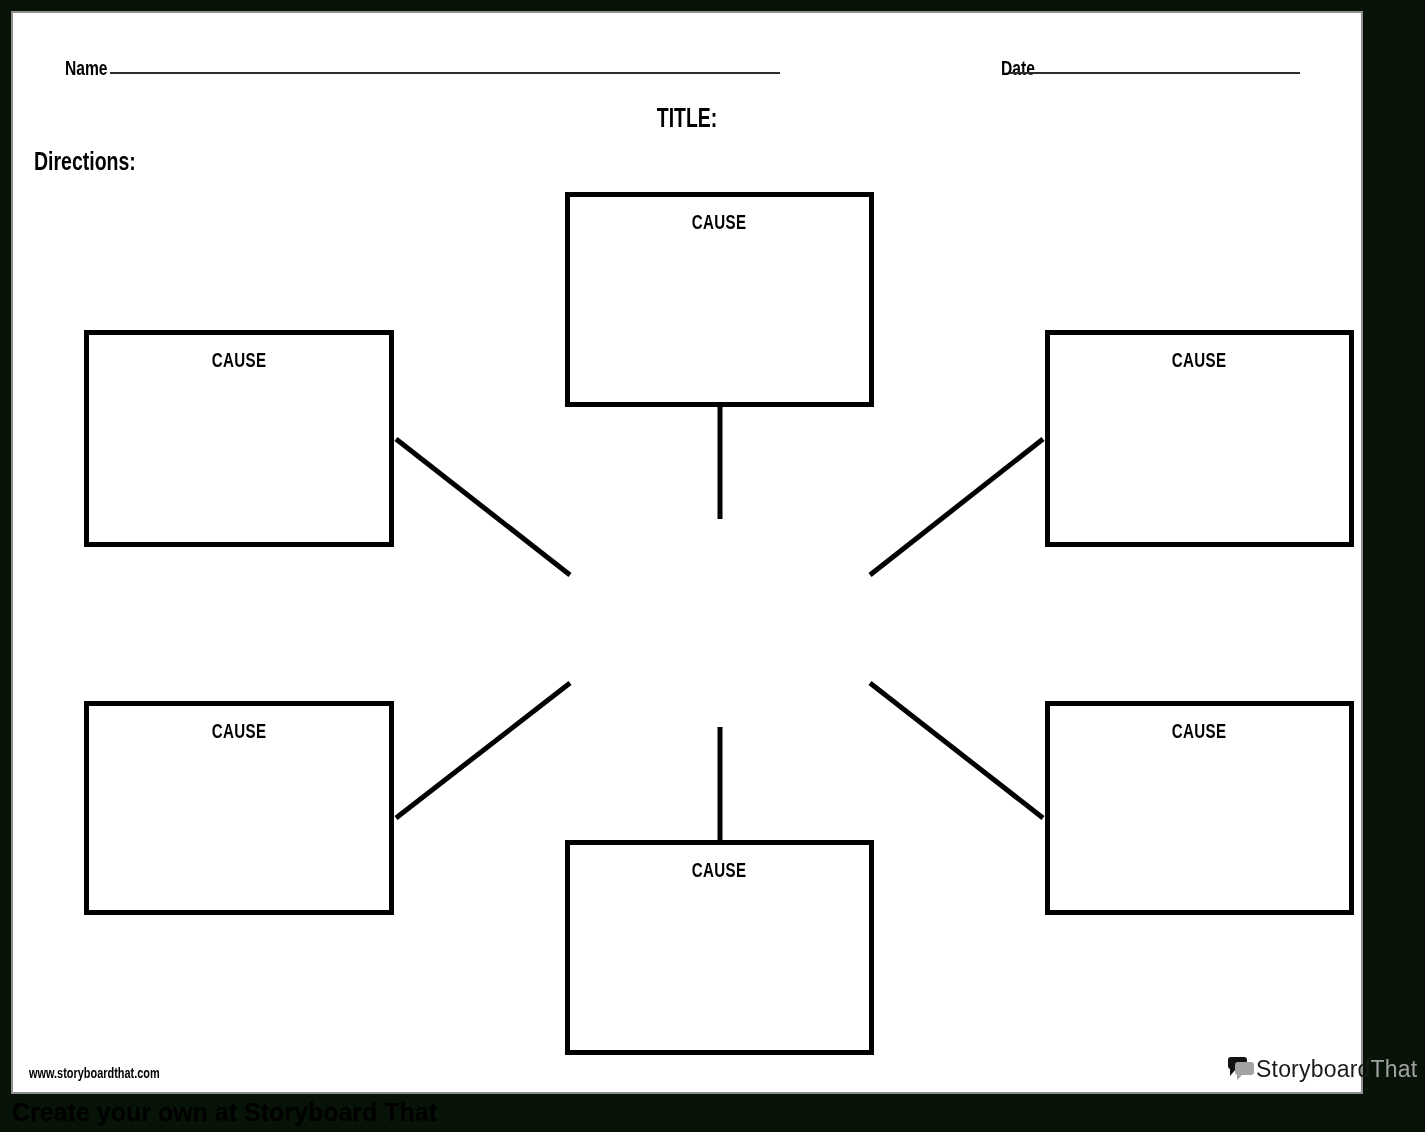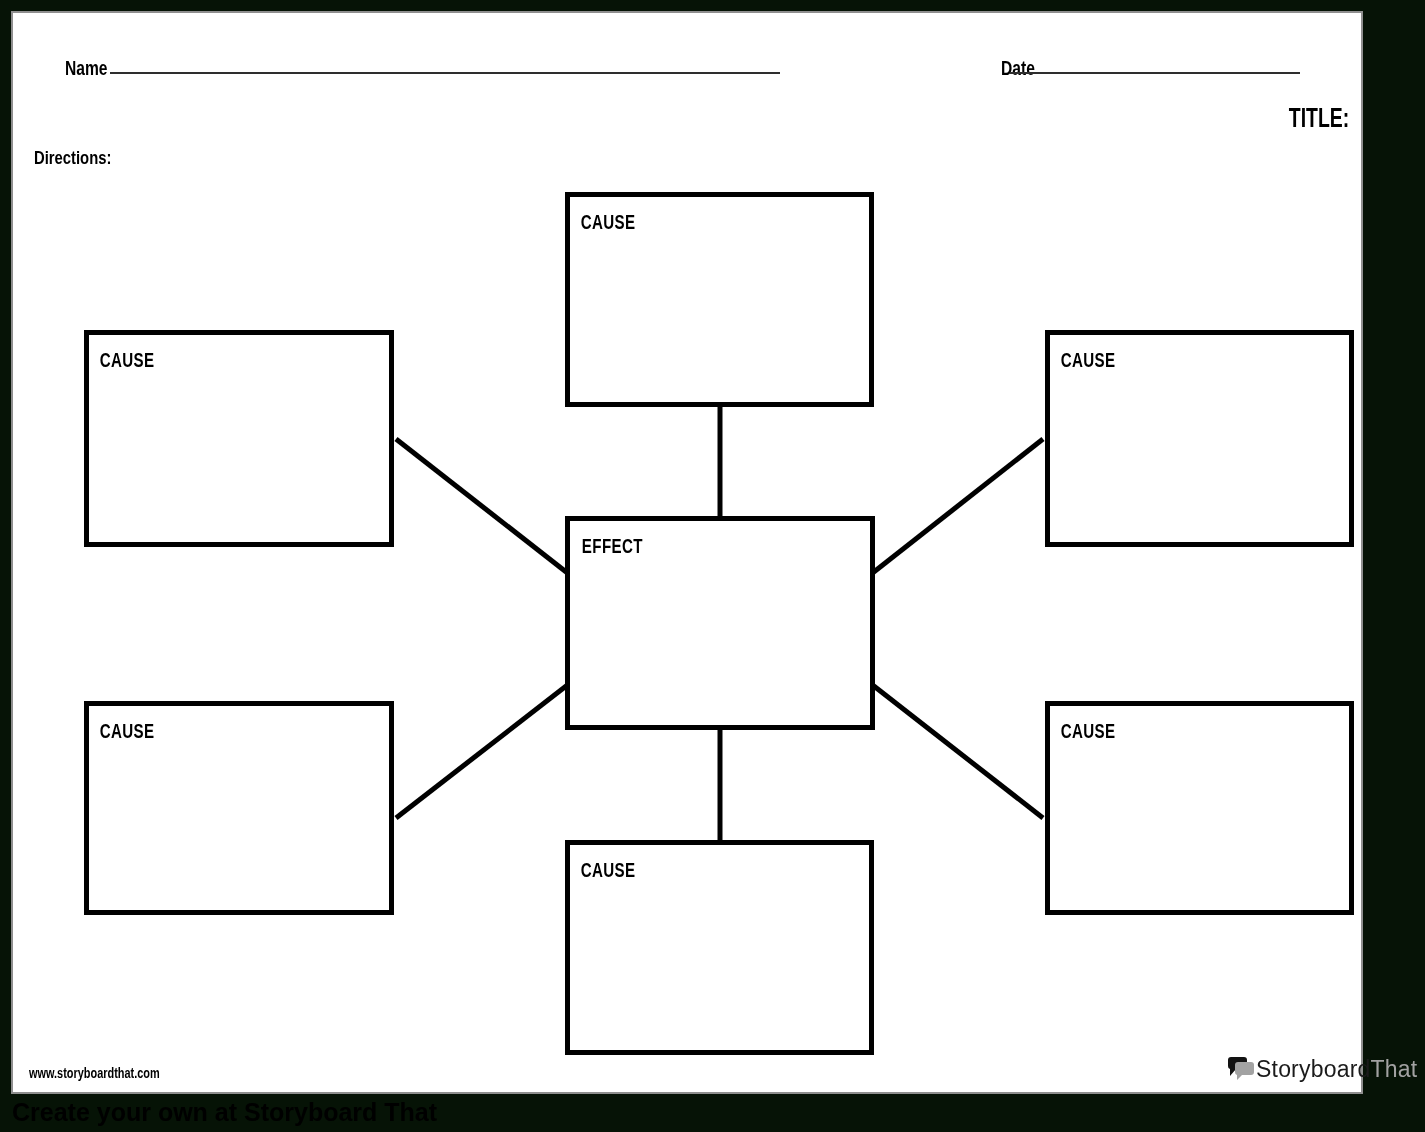--- a/index.html
+++ b/index.html
@@ -35,32 +35,32 @@
     position:absolute;left:97px;top:59px;width:670px;height:2px;
     background:var(--underline-gray);
   }
   .date-row{position:absolute;left:949px;top:44px;height:28px;margin-left:39px;}
   .date-line{
     position:absolute;left:997px;top:59px;width:290px;height:2px;
     background:var(--underline-gray);
   }
   .title{
     position:absolute;left:0;top:90px;width:100%;
-    text-align:right;font-weight:bold;font-size:27px;color:#000;
+    text-align:center;font-weight:bold;font-size:27px;color:#000;
   }
   .directions{
     position:absolute;left:21px;top:134px;
-    font-weight:bold;font-size:19px;color:#000;
+    font-weight:bold;font-size:25px;color:#000;
   }
   .connectors{position:absolute;left:0;top:0;width:1400px;height:1079px;}
   .dbox{
     position:absolute;
     background:var(--page-white);
     border:5px solid var(--line-black);
-    text-align:left;
+    text-align:center;
   }
   .dbox .box-label{
     margin-top:13px;
     font-weight:bold;font-size:21px;letter-spacing:.5px;color:#000;
   }
   .box-cause-top        {left:552px;  top:179px; width:309px; height:215px;}
   .box-cause-left-upper {left:71px;   top:317px; width:310px; height:217px;}
   .box-cause-right-upper{left:1032px; top:317px; width:309px; height:217px;}
   .box-cause-left-lower {left:71px;   top:688px; width:310px; height:214px;}
   .box-cause-right-lower{left:1032px; top:688px; width:309px; height:214px;}
@@ -126,23 +126,20 @@
   </div>
   <div class="dbox box-cause-left-lower">
     <div class="box-label"><span class="cond-c">CAUSE</span></div>
   </div>
   <div class="dbox box-cause-right-lower">
     <div class="box-label"><span class="cond-c">CAUSE</span></div>
   </div>
   <div class="dbox box-cause-bottom">
     <div class="box-label"><span class="cond-c">CAUSE</span></div>
   </div>
-  <div class="dbox box-effect">
-    <div class="box-label"><span class="cond-c">EFFECT</span></div>
-  </div>
 
   <div class="site-url">
     <span class="cond">www.storyboardthat.com</span>
   </div>
 
   <div class="logo">
     <svg width="28" height="24" viewBox="0 0 28 24" xmlns="http://www.w3.org/2000/svg">
       <path fill="#121212" d="M4,0 h13 a3,3 0 0 1 3,3 v6 a3,3 0 0 1 -3,3 h-8 l-6,7 v-7 h-0 a3,3 0 0 1 -2,-3 v-6 a3,3 0 0 1 3,-3 z"></path>
       <path fill="#a2a2a2" d="M11,5 h13 a3,3 0 0 1 3,3 v7 a3,3 0 0 1 -3,3 h-9 l-5,5 v-5 a3,3 0 0 1 -2,-3 v-7 a3,3 0 0 1 3,-3 z"></path>
     </svg>

